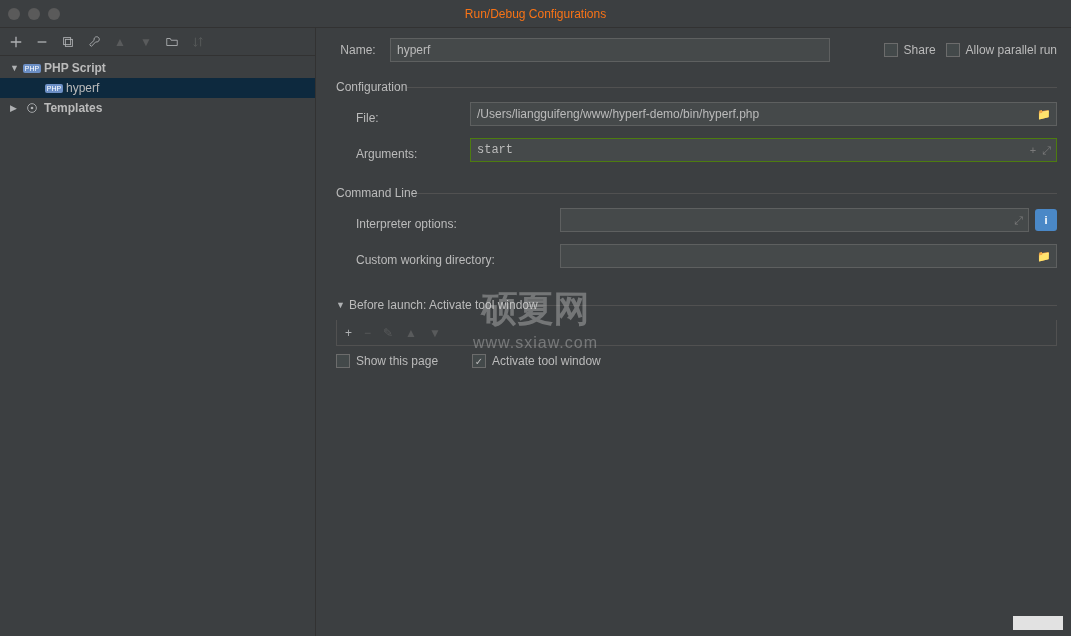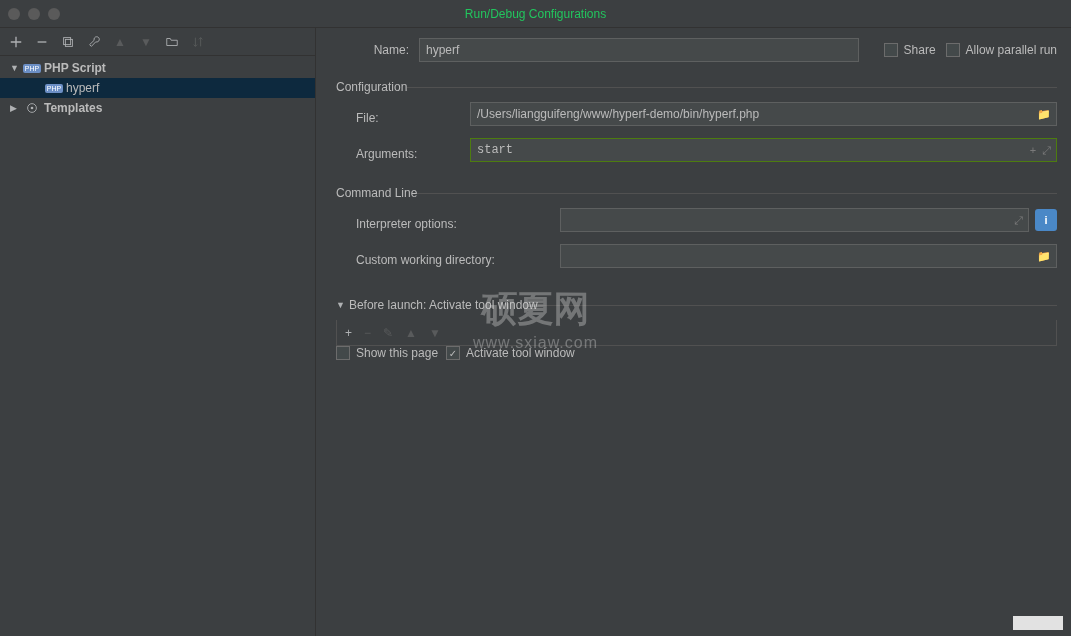--- a/index.html
+++ b/index.html
@@ -1,42 +1,42 @@
 <!DOCTYPE html>
 <html><head>
 <meta charset="utf-8">
 <style>
 * { margin: 0; padding: 0; box-sizing: border-box; font-family: -apple-system, "Helvetica Neue", Arial, sans-serif; }
 body { width: 1071px; height: 636px; background: #3c3f41; color: #bbbbbb; font-size: 12px; overflow: hidden; position: relative; }
 
 .titlebar { height: 28px; background: #3c3f41; border-bottom: 1px solid #323232; display: flex; align-items: center; padding: 0 8px; position: relative; }
 .traffic-lights { display: flex; gap: 8px; }
 .traffic-light { width: 12px; height: 12px; border-radius: 50%; background: #5a5a5a; }
-.titlebar-title { position: absolute; left: 50%; transform: translateX(-50%); color: #22c55e; }
+.titlebar-title { position: absolute; left: 50%; transform: translateX(-50%); color: #f97316; }
 
 .main-area { display: flex; height: 608px; }
 
 .left-panel { width: 316px; background: #3c3f41; border-right: 1px solid #323232; display: flex; flex-direction: column; }
 .toolbar { height: 28px; display: flex; align-items: center; padding: 0 8px; gap: 10px; border-bottom: 1px solid #323232; }
 .toolbar .icon { width: 16px; height: 16px; display: flex; align-items: center; justify-content: center; color: #AFB1B3; cursor: pointer; }
 .toolbar .icon.dim { color: #595b5c; }
 
 .tree { flex: 1; overflow: auto; padding-top: 2px; }
 .tree-row { height: 20px; display: flex; align-items: center; padding-left: 10px; gap: 4px; cursor: pointer; }
 .tree-row.selected { background: #0d293e; }
 .tree-toggle { width: 10px; color: #AFB1B3; font-size: 9px; }
 .tree-icon { width: 16px; height: 16px; display: flex; align-items: center; justify-content: center; }
 .tree-label { color: #bbbbbb; font-weight: bold; }
 .tree-label.normal { font-weight: normal; }
 .badge-php { background: #6c8fc5; color: #fff; font-size: 7px; padding: 1px 2px; border-radius: 2px; line-height: 1; }
 
 .right-panel { flex: 1; padding: 10px 14px 10px 20px; display: flex; flex-direction: column; }
 
 .top-row { display: flex; align-items: center; gap: 10px; margin-bottom: 18px; }
-.name-label { width: 44px; text-align: right; margin-left: 29px; }
+.name-label { width: 44px; text-align: center; }
 input[type=text].field { background: #45494a; border: 1px solid #5e6060; color: #bbbbbb; height: 24px; padding: 0 6px; font-size: 12px; }
 .name-input { width: 440px; }
 .checkbox-wrap { display: flex; align-items: center; gap: 6px; cursor: pointer; }
 .checkbox { width: 14px; height: 14px; border: 1px solid #6c6c6c; background: #43494a; display: flex; align-items: center; justify-content: center; }
 .checkbox.checked::after { content: "✓"; color: #bbbbbb; font-size: 10px; }
 
 .section-title { color: #bbbbbb; margin-bottom: 8px; display: flex; align-items: center; }
 .section-title .line { flex: 1; height: 1px; background: #515151; }
 
 .form-row { display: flex; align-items: center; margin-bottom: 12px; padding-left: 20px; }
@@ -48,21 +48,21 @@
 .input-wrap.args input { border: 1px solid #4d7c0f; font-family: Liberation Mono, monospace; }
 .info-btn { width: 22px; height: 22px; background: #4A88C7; border-radius: 3px; display: flex; align-items: center; justify-content: center; color: #fff; font-weight: bold; margin-left: 6px; font-size: 11px; }
 
 .before-launch { margin-top: 18px; }
 .collapse-toggle { color: #AFB1B3; font-size: 9px; margin-right: 4px; }
 .launch-box { border: 1px solid #515151; height: 52px; display: flex; align-items: center; justify-content: center; color: #808080; margin-top: 6px; }
 .launch-toolbar { border: 1px solid #515151; border-top: 0; height: 26px; display: flex; align-items: center; padding: 0 8px; gap: 12px; }
 .launch-toolbar .icon { color: #AFB1B3; cursor: pointer; }
 .launch-toolbar .icon.dim { color: #595b5c; }
 
-.bottom-checks { display: flex; gap: 8px; margin-top: 0; }
+.bottom-checks { display: flex; gap: 34px; margin-top: 8px; }
 
 .watermark { position: absolute; left: 50%; top: 50%; transform: translate(-50%,-50%); text-align: center; pointer-events: none; opacity: 0.35; }
 .watermark .big { font-size: 36px; font-weight: bold; color: #ddd; }
 .watermark .small { font-size: 16px; color: #ddd; letter-spacing: 1px; }
 
 .corner { position: absolute; right: 8px; bottom: 6px; width: 50px; height: 14px; background: #fff; opacity: 0.85; }
 
 svg.ic { width: 14px; height: 14px; }
 </style>
 </head>

